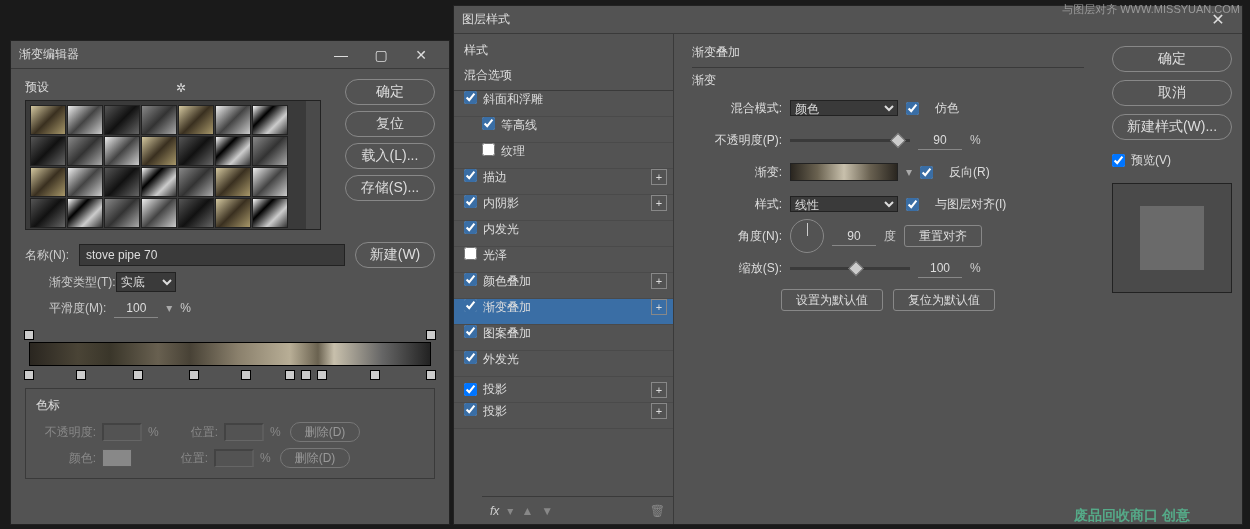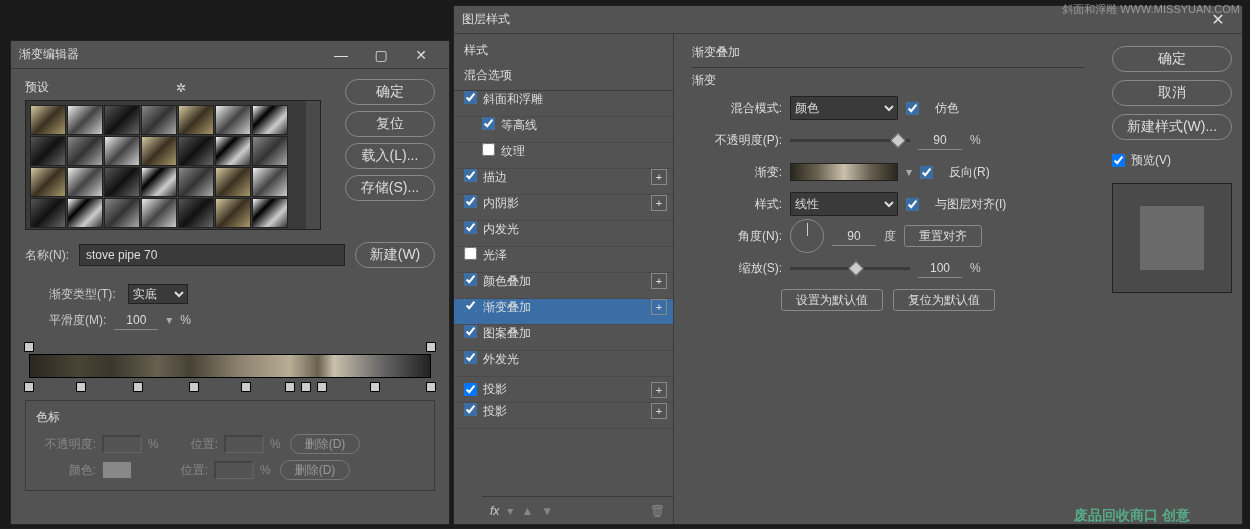--- a/index.html
+++ b/index.html
@@ -22,21 +22,21 @@
 .preset-swatch { width: 36px; height: 30px; background: linear-gradient(135deg, #888, #333, #aaa); border: 1px solid #222; cursor: pointer; }
 .preset-swatch.gold { background: linear-gradient(135deg, #d4c8a0, #3a3020, #a8986a); }
 .preset-swatch.silver { background: linear-gradient(135deg, #eee, #444, #ccc); }
 .preset-swatch.dark { background: linear-gradient(135deg, #555, #111, #666); }
 .preset-swatch.bw { background: linear-gradient(135deg, #fff, #000, #ccc, #333); }
 .scroll-v { position: absolute; right: 0; top: 0; bottom: 0; width: 14px; background: #4a4a4a; }
 .side-buttons { display: flex; flex-direction: column; gap: 6px; width: 90px; }
 .btn-pill { height: 26px; background: #535353; border: 1px solid #888; border-radius: 13px; color: #ddd; display: flex; align-items: center; justify-content: center; cursor: pointer; font-size: 14px; }
 .name-row { display: flex; align-items: center; gap: 10px; margin-top: 12px; }
 .name-input { flex: 1; height: 22px; background: #3a3a3a; border: 1px solid #222; color: #ddd; padding: 0 6px; font-size: 12px; }
-.grad-type-row { margin-top: 16px; display: flex; align-items: center; gap: 12px; padding-left: 24px; }
+.grad-type-row { margin-top: 4px; display: flex; align-items: center; gap: 0; padding-left: 24px; }
 .select-small { width: 60px; height: 20px; background: #3a3a3a; border: 1px solid #222; color: #ddd; font-size: 12px; }
 .smooth-row { margin-top: 6px; display: flex; align-items: center; gap: 8px; padding-left: 24px; }
 .num-input { width: 44px; height: 20px; background: transparent; border: none; border-bottom: 1px solid #888; color: #ddd; font-size: 12px; text-align: center; }
 .gradient-bar-wrap { margin-top: 12px; position: relative; height: 50px; }
 .grad-top-stops { position: absolute; top: 0; left: 4px; right: 4px; height: 10px; }
 .grad-stop { position: absolute; width: 10px; height: 10px; background: #ccc; border: 1px solid #000; transform: translateX(-50%); cursor: pointer; }
 .grad-stop.top { top: 0; }
 .grad-stop.bottom { bottom: 0; }
 .gradient-bar { position: absolute; top: 12px; left: 4px; right: 4px; height: 24px; background: linear-gradient(90deg, #2a2620 0%, #4a4436 12%, #3a362a 20%, #686050 32%, #484236 40%, #8a806c 52%, #b8ae96 65%, #6a6250 72%, #c8c0ac 76%, #666 88%, #222 100%); border: 1px solid #000; }
 .grad-bottom-stops { position: absolute; bottom: 0; left: 4px; right: 4px; height: 12px; }
@@ -69,40 +69,40 @@
 .fx-icon { color: #ccc; font-style: italic; cursor: pointer; }
 .arrow { color: #888; cursor: pointer; }
 .trash { margin-left: auto; color: #888; cursor: pointer; }
 
 .settings-col { flex: 1; padding: 10px 18px; }
 .section-title { color: #ddd; margin-bottom: 6px; }
 .sub-fieldset { border-top: 1px solid #3a3a3a; padding-top: 4px; margin-bottom: 10px; }
 .sub-legend { color: #ddd; margin-bottom: 8px; }
 .settings-row { display: flex; align-items: center; gap: 8px; margin-bottom: 10px; height: 22px; }
 .row-label { width: 90px; text-align: right; color: #ddd; }
-.select-wide { width: 108px; height: 24px; background: #3a3a3a; border: 1px solid #222; color: #ddd; font-size: 12px; }
+.select-wide { width: 108px; height: 16px; background: #3a3a3a; border: 1px solid #222; color: #ddd; font-size: 12px; }
 .chk { display: flex; align-items: center; gap: 16px; color: #ddd; }
 .chk input { accent-color: #3a6ea5; }
 .slider-track { flex: 1; height: 3px; background: #3a3a3a; position: relative; max-width: 120px; }
 .slider-thumb { position: absolute; top: -4px; width: 11px; height: 11px; background: #ccc; transform: translateX(-50%) rotate(45deg); border: 1px solid #666; }
 .grad-preview { width: 108px; height: 18px; background: linear-gradient(90deg, #2a2620, #6a6250, #c8c0ac, #686050, #2a2620); border: 1px solid #222; cursor: pointer; }
 .angle-dial { width: 34px; height: 34px; border: 1px solid #888; border-radius: 50%; position: relative; }
 .angle-ptr { position: absolute; left: 50%; top: 3px; width: 1px; height: 13px; background: #ccc; }
 .btn-small { height: 22px; padding: 0 14px; background: #535353; border: 1px solid #888; border-radius: 3px; color: #ddd; font-size: 12px; cursor: pointer; }
 .default-btns { display: flex; gap: 10px; justify-content: center; margin-top: 6px; }
 
 .right-col { width: 140px; padding: 12px 10px; display: flex; flex-direction: column; gap: 8px; }
 .preview-row { display: flex; align-items: center; gap: 6px; color: #ddd; margin-top: 4px; }
 .preview-box { width: 120px; height: 110px; background: #4a4a4a; border: 1px solid #222; margin-top: 6px; display: flex; align-items: center; justify-content: center; }
 .preview-inner { width: 64px; height: 64px; background: #6a6a6a; }
 </style>
 </head>
 <body>
 
-<div class="watermark-top">斜面和浮雕  WWW.MISSYUAN.COM</div>
+<div class="watermark-top">与图层对齐  WWW.MISSYUAN.COM</div>
 <div class="watermark-bottom">废品回收商口 创意</div>
 
 <div class="grad-dialog">
   <div class="grad-title">
     <span>渐变编辑器</span>
     <div class="win-btn">—</div>
     <div class="win-btn">▢</div>
     <div class="win-btn">✕</div>
   </div>
   <div class="grad-body">

